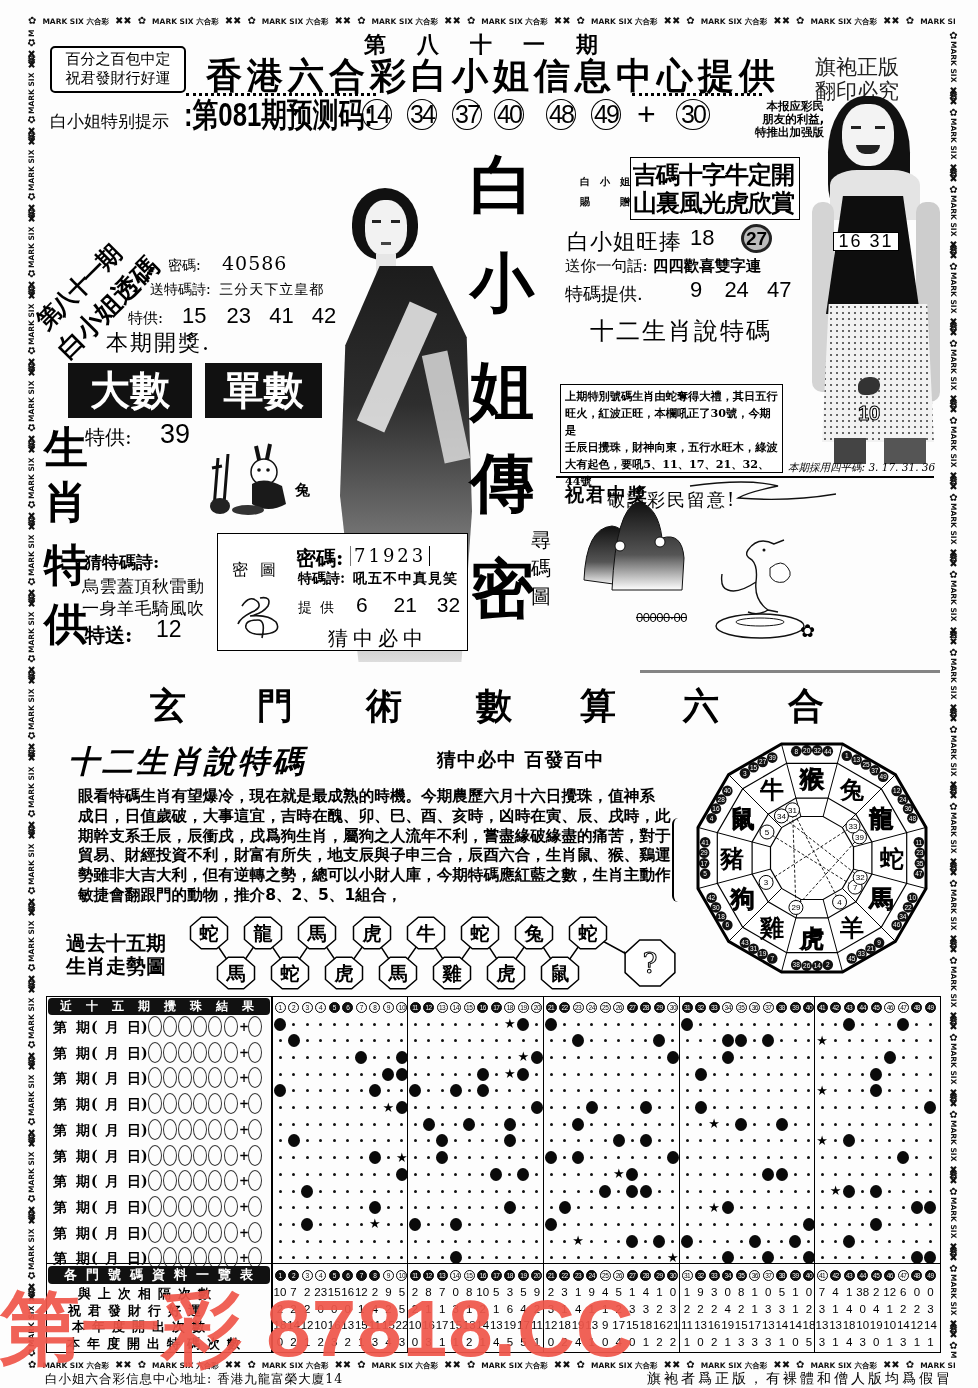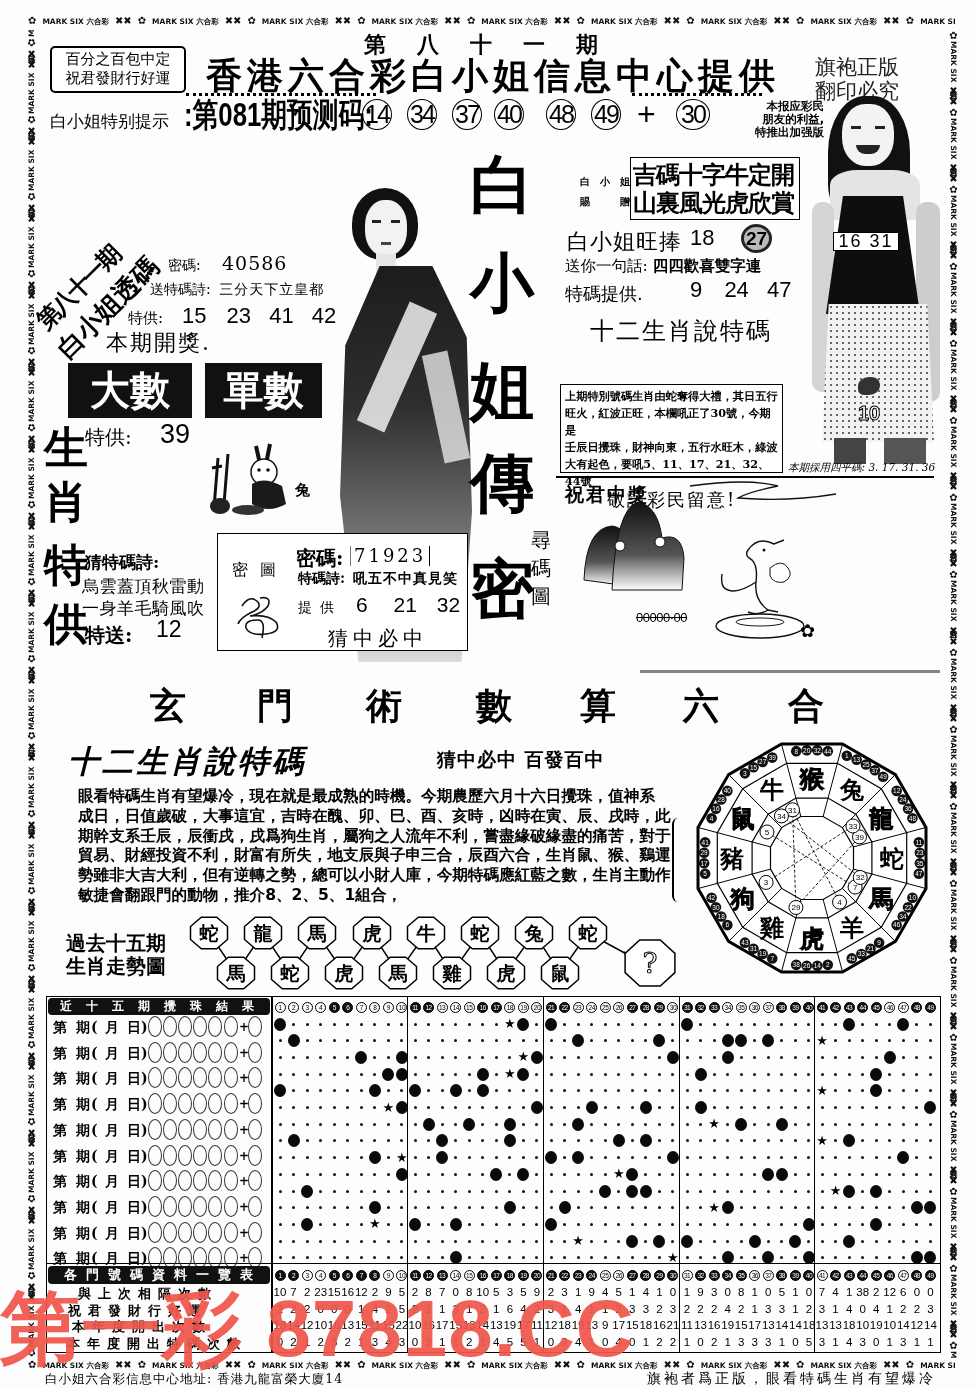--- a/index.html
+++ b/index.html
@@ -1651,16 +1651,16 @@
       <div class="snum" style="left:841.1px;top:1336px">4</div>
       <div class="snum" style="left:854.65px;top:1336px">3</div>
       <div class="snum" style="left:868.2px;top:1336px">0</div>
       <div class="snum" style="left:881.75px;top:1336px">1</div>
       <div class="snum" style="left:895.3px;top:1336px">3</div>
       <div class="snum" style="left:908.85px;top:1336px">1</div>
       <div class="snum" style="left:922.4px;top:1336px">1</div>
     </div>
 
   <div class="a serif" style="left:45px;top:1371px;font-size:12.5px;letter-spacing:1px">白小姐六合彩信息中心地址: 香港九龍富榮大廈14</div>
-  <div class="a serif" style="left:647px;top:1370px;font-size:14px;letter-spacing:3px">旗袍者爲正版，眼看特碼生肖有望爆冷</div>
+  <div class="a serif" style="left:647px;top:1370px;font-size:14px;letter-spacing:3px">旗袍者爲正版，有裸體和僧人版均爲假冒</div>
 
   <div class="watermark">第一彩 87818.CC</div>
 </div>
 
 </body></html>

